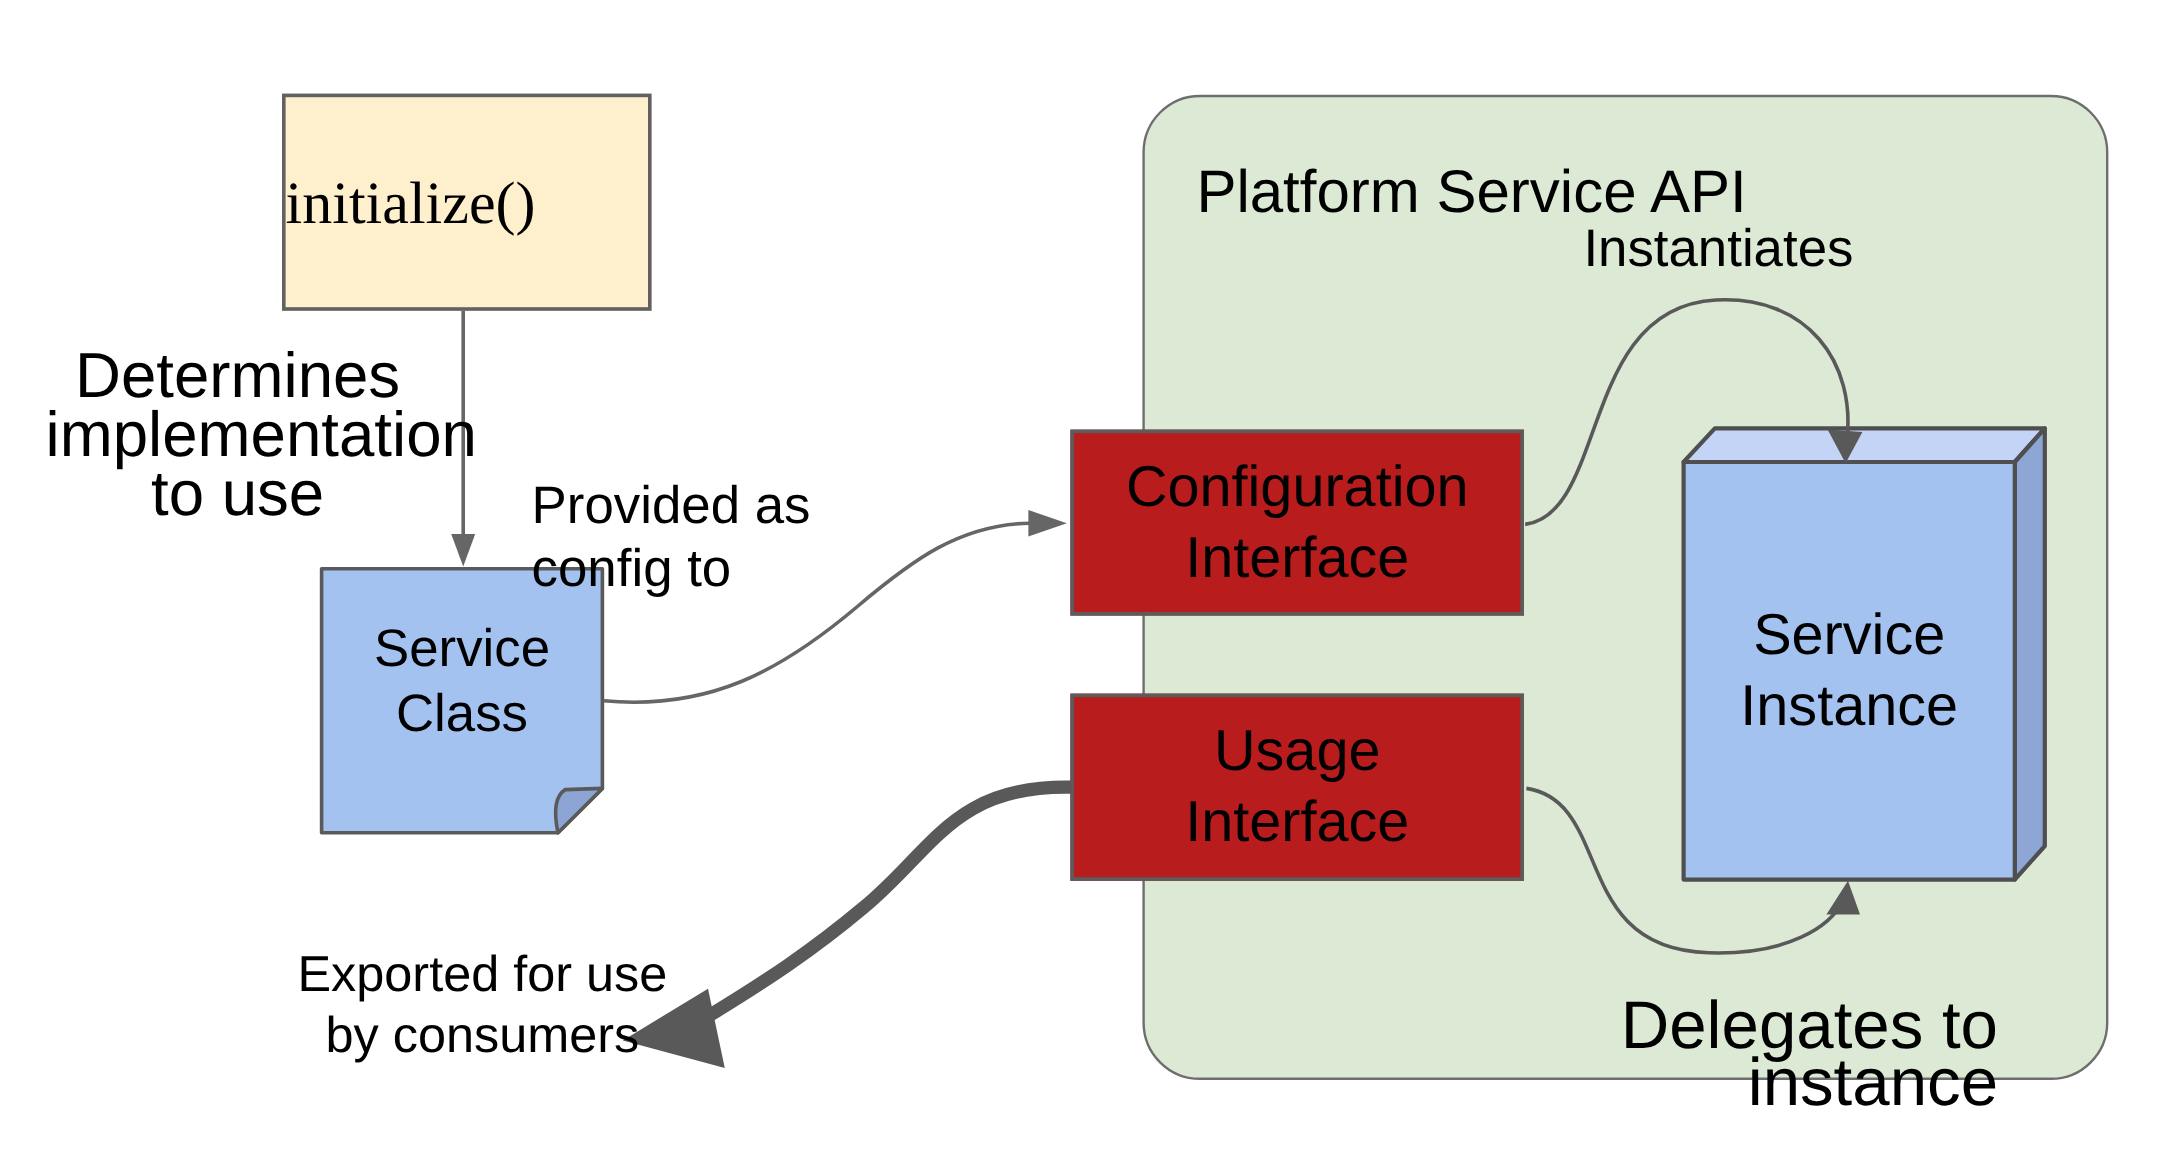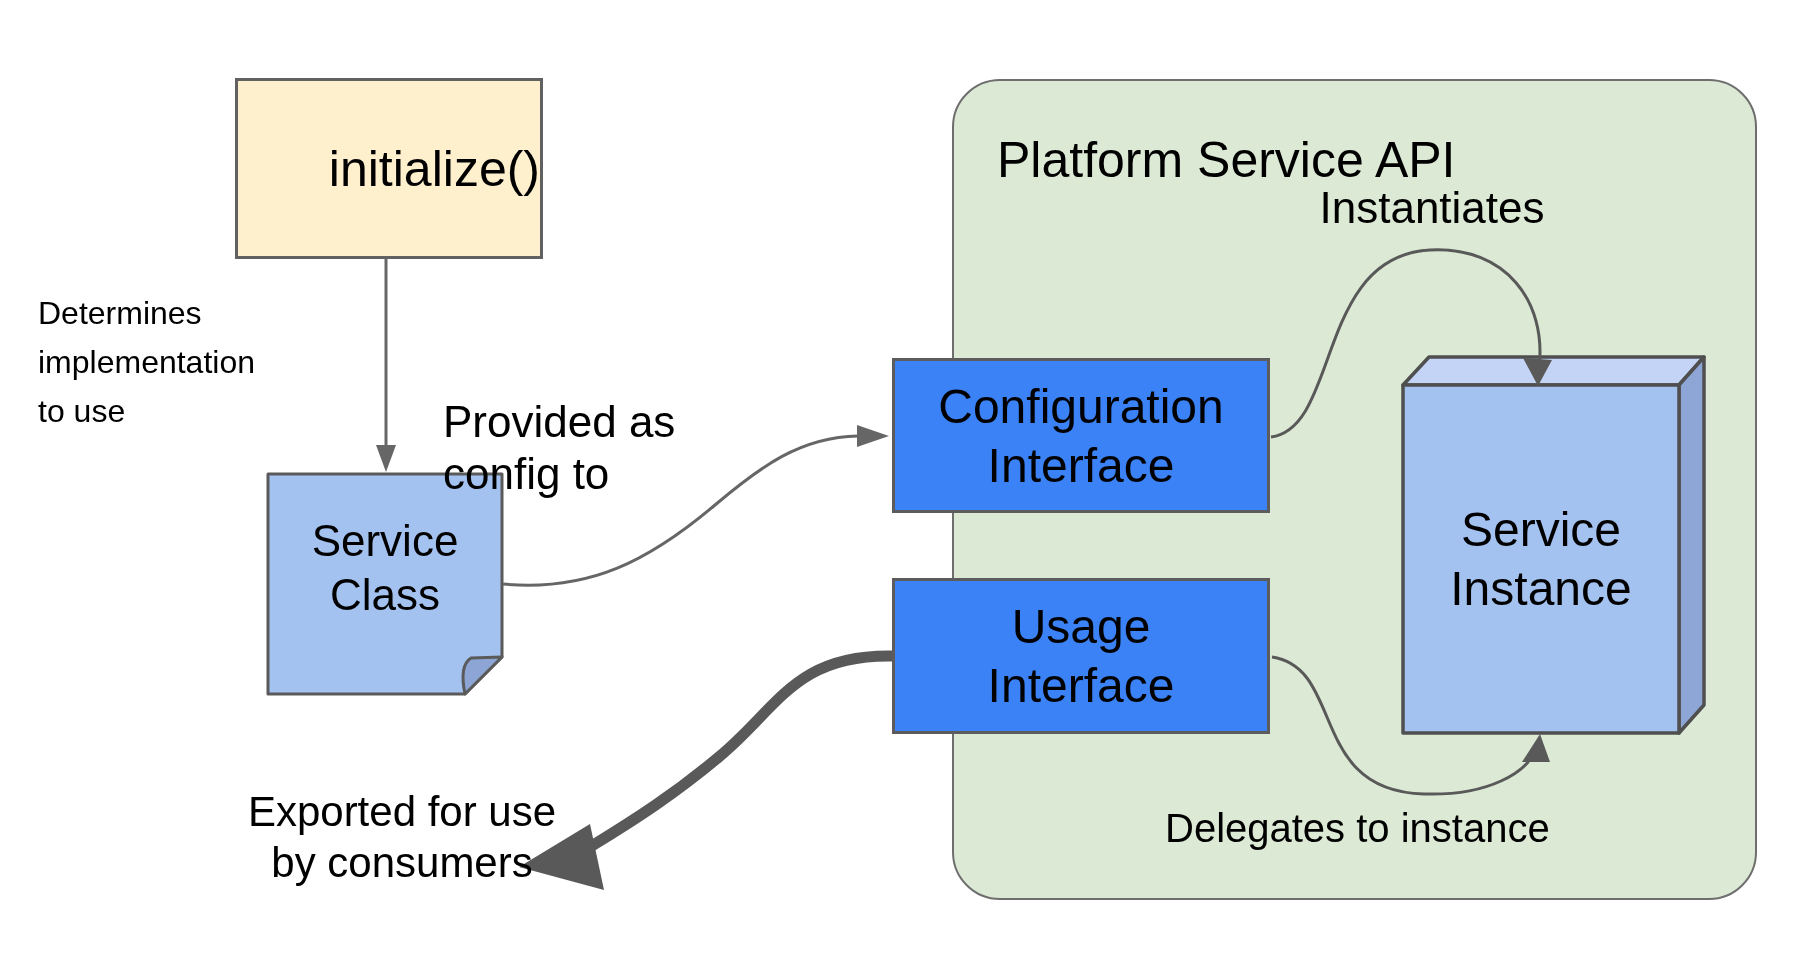--- a/index.html
+++ b/index.html
@@ -24,60 +24,61 @@
     left:997px;top:132px;width:700px;
     font-size:50px;line-height:56px;
     z-index:4;
   }
   svg.shapes{left:0;top:0;z-index:2;}
   
   .box-initialize{
     left:235px;top:78px;width:302px;height:175px;
     background:#feefcd;
     border:3px solid #616161;
-    display:flex;align-items:center;justify-content:flex-end;
+    display:flex;align-items:center;justify-content:flex-start;
     font-size:50px;
     z-index:3;
+    font-family:Liberation Serif, serif;
   }
   
   .green-box{
-    background:#3b82f6;
+    background:#b91c1c;
     border:3px solid #5c5c5c;
     display:flex;flex-direction:column;align-items:center;justify-content:center;
     font-size:48px;line-height:59px;
     text-align:center;
     z-index:3;
   }
   .box-config{left:892px;top:358px;width:372px;height:149px;}
   .box-usage{left:892px;top:578px;width:372px;height:150px;justify-content:center;}
   
   .label{z-index:4;}
   .service-class-label{
     left:268px;top:514px;width:234px;
     font-size:44px;line-height:54px;text-align:center;
   }
   .service-instance-label{
     left:1403px;top:500px;width:276px;
     font-size:48px;line-height:59px;text-align:center;
   }
   .determines-label{
     left:38px;top:289px;width:320px;
-    font-size:32px;line-height:49px;text-align:left;
+    font-size:53px;line-height:49px;text-align:center;
   }
   .provided-label{
     left:443px;top:396px;width:380px;
     font-size:44px;line-height:52px;text-align:left;
   }
   .instantiates-label{
     left:1282px;top:184px;width:300px;
     font-size:44px;line-height:48px;text-align:center;
   }
   .delegates-label{
-    left:1165px;top:804px;width:500px;
-    font-size:40px;line-height:48px;text-align:left;
+    left:1165px;top:830px;width:500px;
+    font-size:56px;line-height:48px;text-align:right;
   }
   .exported-label{
     left:222px;top:786px;width:360px;
     font-size:42px;line-height:51px;text-align:center;
   }
 </style>
 </head>
 <body>
 
 <div class="canvas">

